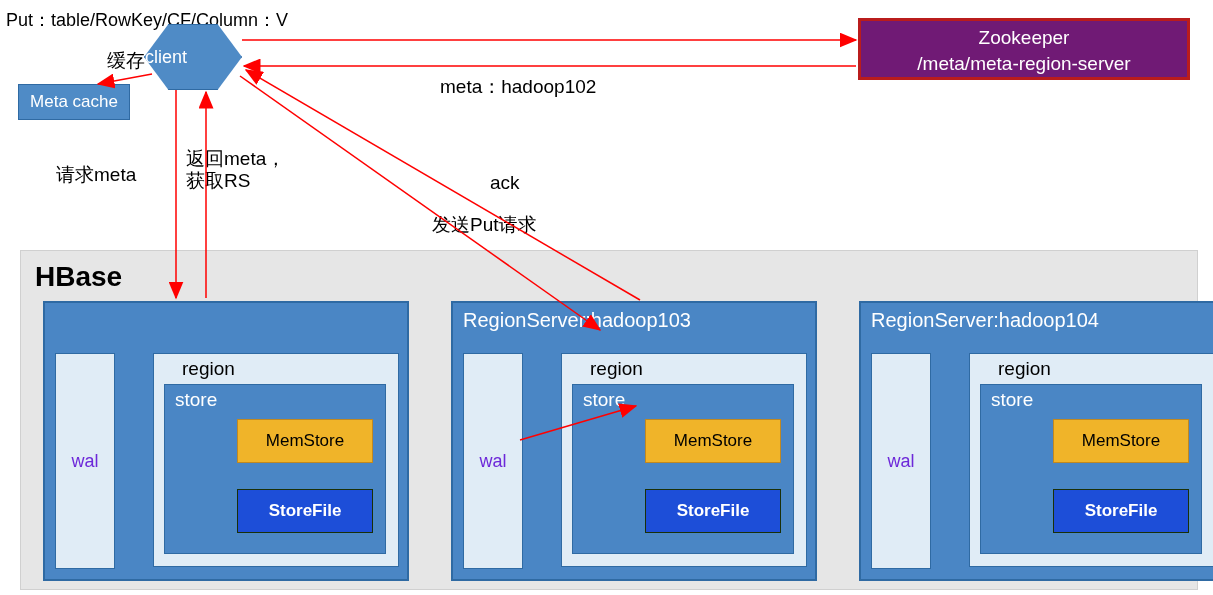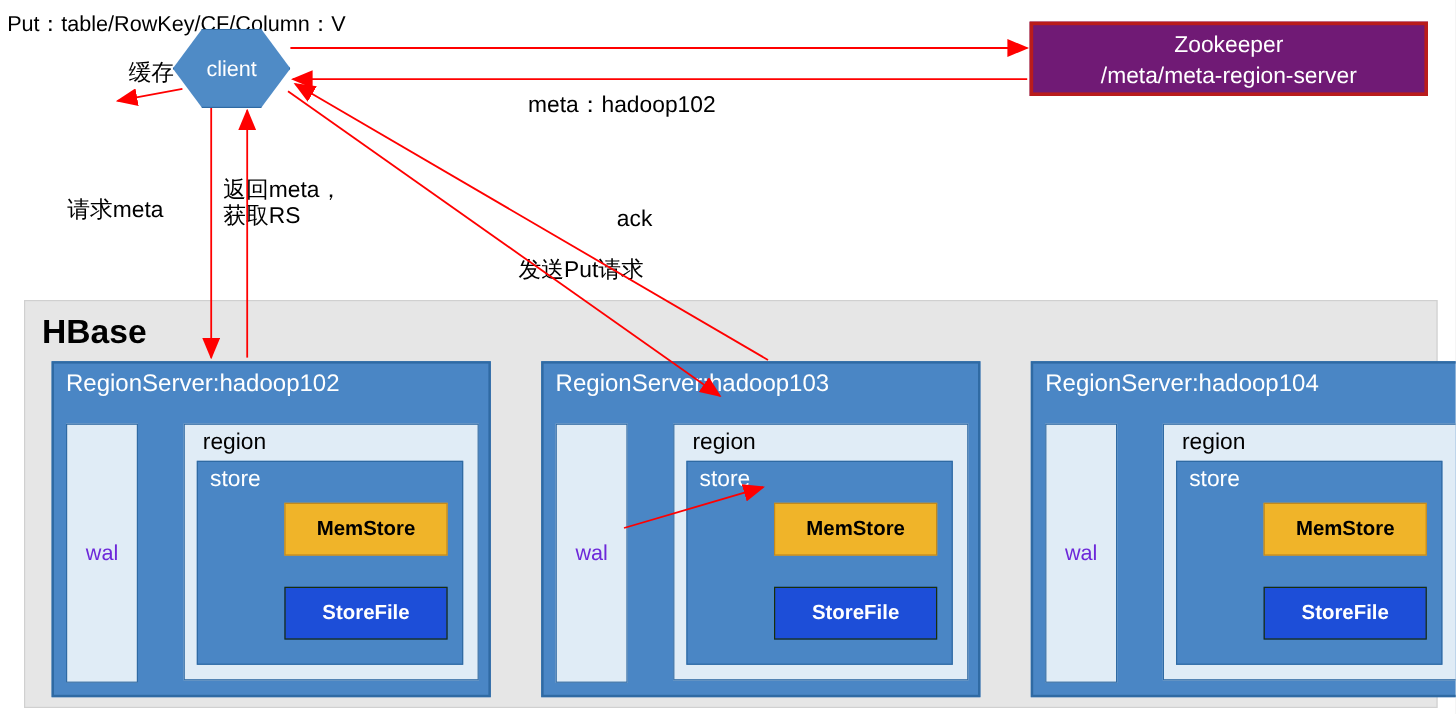--- a/index.html
+++ b/index.html
@@ -15,29 +15,29 @@
     height: 595px;
     border-radius: 22px;
   }
   .abs { position: absolute; }
   .put-text { left: 6px; top: 8px; font-size: 18px; }
   .cache-text { left: 66px; top: 48px; font-size: 19px; margin-left: 41px; }
   .req-meta-text { left: 56px; top: 162px; font-size: 19px; }
   .ret-meta-text { left: 186px; top: 148px; font-size: 19px; line-height: 22px; }
   .req-zk-text { left: 364px; top: 10px; font-size: 19px; }
   .meta-hadoop-text { left: 440px; top: 74px; font-size: 19px; }
-  .ack-text { left: 490px; top: 172px; font-size: 19px; margin-left: 24px; }
+  .ack-text { left: 490px; top: 172px; font-size: 19px; }
   .send-put-text { left: 432px; top: 212px; font-size: 19px; }
 
   .hexagon {
     left: 144px; top: 24px; width: 96px; height: 64px;
     background: #4f8bc6;
     border: 1px solid #2f6aa3;
     clip-path: polygon(25% 0%, 75% 0%, 100% 50%, 75% 100%, 25% 100%, 0% 50%);
-    color: #fff; text-align: center; line-height: 64px; font-size: 18px;
+    color: #fff; line-height: 64px; font-size: 18px;
   }
   .meta-cache {
     left: 18px; top: 84px; width: 110px; height: 34px;
     background: #4f8bc6; border: 1px solid #2f6aa3;
     color: #fff; text-align: center; line-height: 34px; font-size: 17px;
   }
   .zookeeper {
     left: 858px; top: 18px; width: 332px; height: 62px;
     background: #701a75; border: 3px solid #b91c1c;
     color: #fff; padding: 4px 10px; box-sizing: border-box;
@@ -70,36 +70,36 @@
     width: 58px; height: 214px;
     background: #e0ecf6; border: 1px solid #2f6aa3;
     color: #6d28d9; text-align: center;
     display:flex; align-items:center; justify-content:center;
     font-size: 18px;
   }
   .region {
     position: absolute; left: 108px; top: 50px;
     width: 246px; height: 214px;
     background: #e0ecf6; border: 1px solid #2f6aa3;
-    color: #000; padding: 4px 15px; box-sizing: border-box;
+    color: #000; padding: 4px 28px; box-sizing: border-box;
     font-size: 19px;
   }
   .store {
     position: absolute; left: 10px; top: 30px;
     width: 222px; height: 170px;
     background: #4a86c5; border: 1px solid #2f6aa3;
     color: #fff; padding: 4px 10px; box-sizing: border-box;
     font-size: 19px;
   }
   .memstore {
     position: absolute; left: 72px; top: 34px;
     width: 134px; height: 42px;
     background: #f0b429; border: 1px solid #c08820;
     color: #000; text-align: center; line-height: 42px;
-    font-size: 17px; font-weight: bold;
+    font-size: 17px; font-weight: normal;
   }
   .storefile {
     position: absolute; left: 72px; top: 104px;
     width: 134px; height: 42px;
     background: #1d4ed8; border: 1px solid #1a3008;
     color: #fff; text-align: center; line-height: 42px;
     font-size: 17px; font-weight: bold;
   }
 
   svg.arrows { position:absolute; left:0; top:0; width:1213px; height:595px; pointer-events:none; }
@@ -114,30 +114,30 @@
   <div class="abs req-meta-text">请求meta</div>
   <div class="abs ret-meta-text">
     <span>返回meta，</span><br>
     <span>获取RS</span>
   </div>
   <div class="abs meta-hadoop-text">meta：hadoop102</div>
   <div class="abs ack-text">ack</div>
   <div class="abs send-put-text">发送Put请求</div>
 
   <div class="abs hexagon">client</div>
+  <div class="abs meta-cache">Meta cache</div>
   <div class="abs zookeeper">
     <div>Zookeeper</div>
     <div>/meta/meta-region-server</div>
   </div>
 
   <div class="abs hbase-container">
     <div class="hbase-title">HBase</div>
 
     <div class="region-server rs1">
-      <span>RegionServer:hadoop102</span>
       <div class="wal">wal</div>
       <div class="region">
         <span>region</span>
         <div class="store">
           <span>store</span>
           <div class="memstore">MemStore</div>
           <div class="storefile">StoreFile</div>
         </div>
       </div>
     </div>

